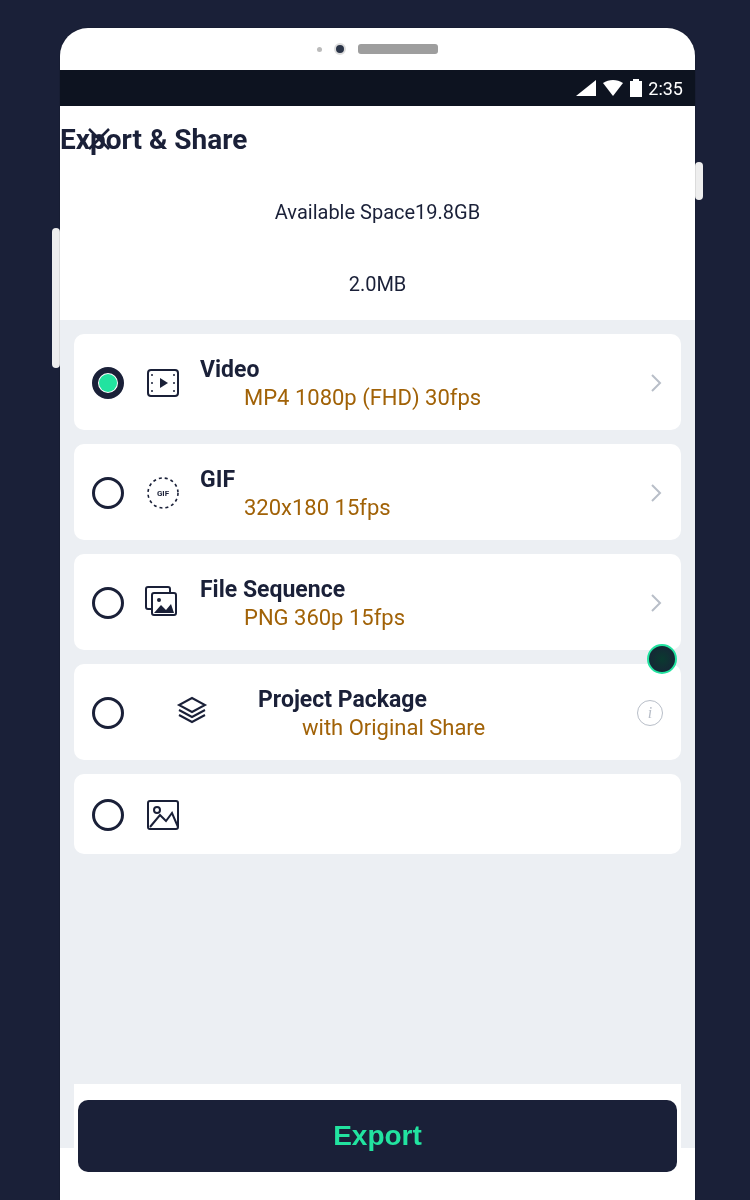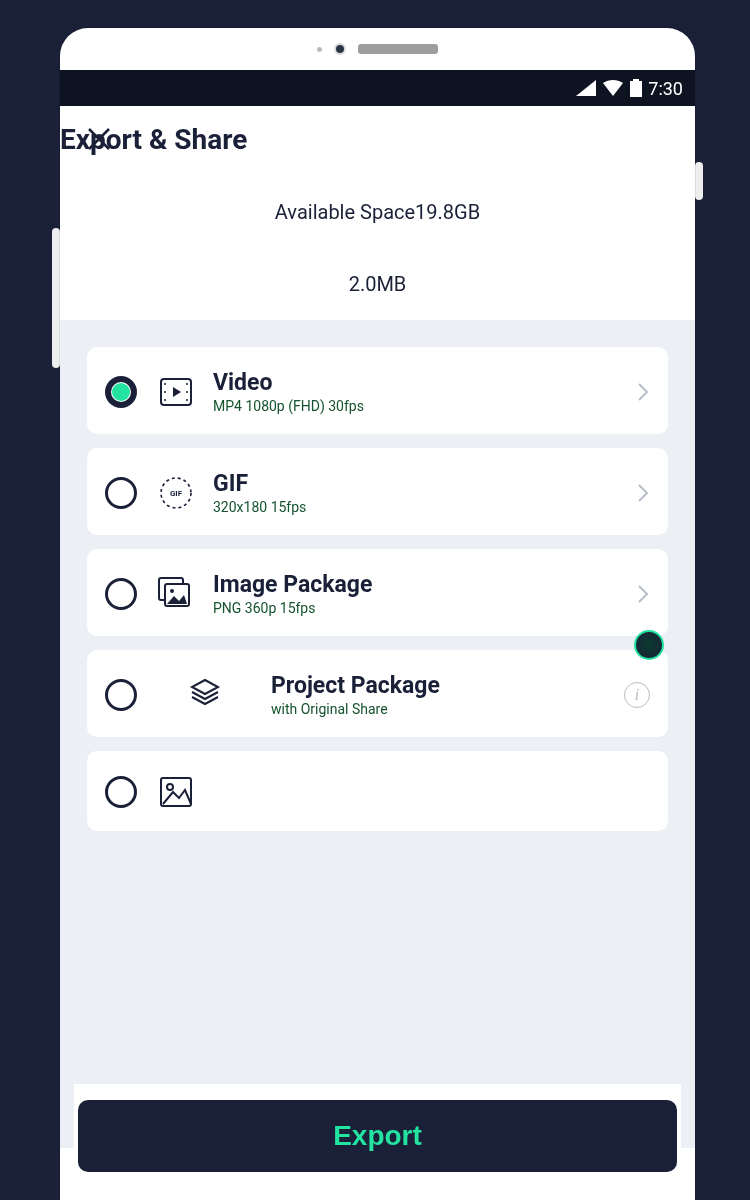--- a/index.html
+++ b/index.html
@@ -72,21 +72,21 @@
     pointer-events: none;
   }
   .info-block { padding: 0 24px; }
   .info-row {
     display: flex; justify-content: center;
     font-size: 20px; color: #1a2038;
     padding: 24px 0;
   }
   .options-area {
     background: #eceff3;
-    padding: 27px;
+    padding: 14px;
     height: 828px;
     overflow: hidden;
   }
   .option-card {
     background: #fff;
     border-radius: 10px;
     padding: 22px 18px 20px;
     display: flex;
     align-items: center;
     margin-bottom: 14px;
@@ -106,21 +106,21 @@
     background: #22e3a0;
   }
   .fmt-icon {
     width: 38px; height: 38px;
     margin-left: 20px;
     flex-shrink: 0;
     display: flex; align-items: center; justify-content: center;
   }
   .text-col { margin-left: 18px; flex: 1; }
   .opt-title { font-size: 23px; font-weight: 700; color: #1a2038; }
-  .opt-sub { font-size: 14px; color: #14532d; margin-top: 2px; }
+  .opt-sub { font-size: 22px; color: #a16207; margin-top: 2px; margin-left: 44px; }
   .chevron { color: #b8bec8; }
   .info-icon {
     width: 26px; height: 26px; border: 1.5px solid #b8bec8; border-radius: 50%;
     display: flex; align-items: center; justify-content: center;
     color: #b8bec8; font-size: 16px; font-style: italic; font-family: serif;
   }
   .badge {
     position: absolute;
     right: 4px; top: -20px;
     width: 30px; height: 30px; border-radius: 50%;
@@ -167,21 +167,21 @@
     <svg width="20" height="16" viewBox="0 0 20 16">
         <path fill="#fff" d="M0 16 L20 16 L20 0 Z"></path>
       </svg>
     <svg width="22" height="16" viewBox="0 0 22 16">
         <path fill="#fff" d="M11 16 L21 3 C15 -1 7 -1 1 3 Z"></path>
       </svg>
     <svg width="12" height="18" viewBox="0 0 12 18">
         <rect x="0" y="2" width="12" height="16" fill="#fff"></rect>
         <rect x="3" y="0" width="6" height="2" fill="#fff"></rect>
       </svg>
-    <span>7:30</span>
+    <span>2:35</span>
   </div>
 
   <div class="header">
     <div class="close-x">
       <svg width="26" height="26" viewBox="0 0 26 26">
           <path stroke="#1a2038" stroke-width="2.5" d="M3 3 L23 23 M23 3 L3 23"></path>
         </svg>
     </div>
     <div class="header-title">Export &amp; Share</div>
   </div>
@@ -242,21 +242,21 @@
       <div class="radio"></div>
       <div class="fmt-icon">
         <svg width="38" height="36" viewBox="0 0 38 36">
             <rect x="2" y="2" width="24" height="22" rx="2" fill="none" stroke="#1a2038" stroke-width="2"></rect>
             <rect x="8" y="8" width="24" height="22" rx="2" fill="#fff" stroke="#1a2038" stroke-width="2"></rect>
             <circle cx="15" cy="15" r="2" fill="#1a2038"></circle>
             <path d="M10 28 L17 20 L22 25 L27 19 L30 28 Z" fill="#1a2038"></path>
           </svg>
       </div>
       <div class="text-col">
-        <div class="opt-title">Image Package</div>
+        <div class="opt-title">File Sequence</div>
         <div class="opt-sub">PNG 360p 15fps</div>
       </div>
       <svg class="chevron" width="14" height="22" viewBox="0 0 14 22">
           <path fill="none" stroke="currentColor" stroke-width="2" d="M3 3 L11 11 L3 19"></path>
         </svg>
     </div>
 
     <div class="option-card" style="position:relative;gap:29px;">
       <div class="badge"></div>
       <div class="radio"></div>

